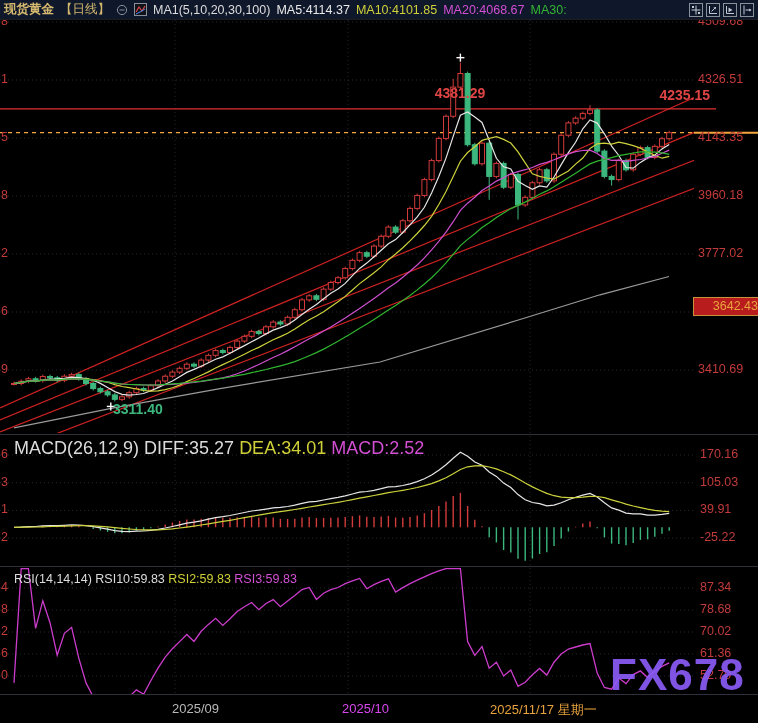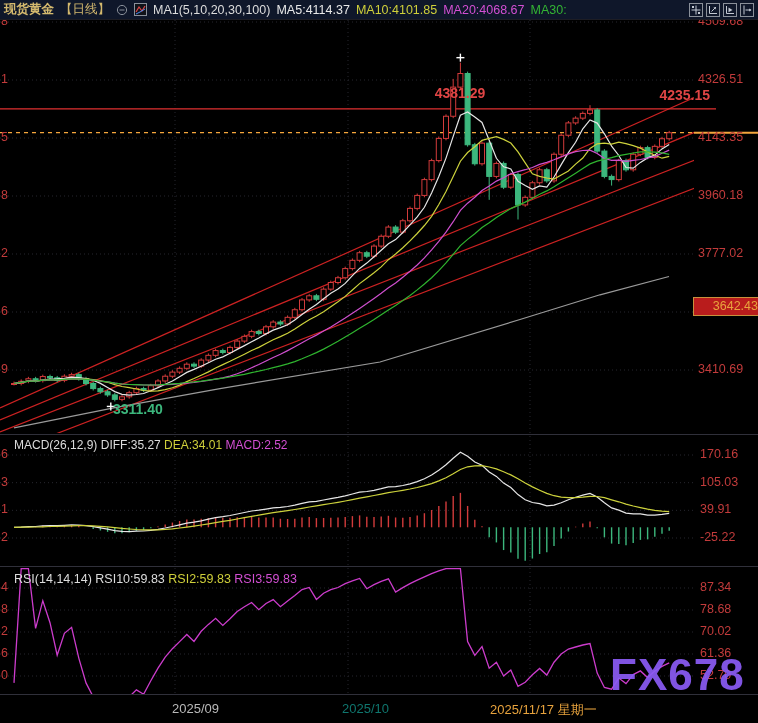--- a/index.html
+++ b/index.html
@@ -18,21 +18,21 @@
   #tb-icons{margin-left:auto;display:flex;gap:3px;align-items:center;}
   .axlbl{position:absolute;font-size:12.5px;color:#c23b3b;white-space:nowrap;z-index:5;}
   .tlabel{position:absolute;top:701px;font-size:13px;white-space:nowrap;z-index:6;}
   #alertbox{position:absolute;left:693px;top:297px;width:64px;height:17px;line-height:17px;
             background:#b91c1c;border:1px solid #c8913c;color:#e8a33d;font-size:12.5px;
             text-align:right;z-index:8;}
   .anno{position:absolute;font-weight:bold;font-size:14px;z-index:7;white-space:nowrap;}
   #anno-peak{left:405px;top:42px;width:110px;text-align:center;color:#e04545;margin-top:43px;}
   #anno-res{left:580px;top:87px;width:130px;text-align:right;color:#e04545;}
   #anno-low{left:113px;top:401px;color:#3cb77d;}
-  #hdr-macd{position:absolute;left:14px;top:438px;font-size:12px;z-index:6;}
+  #hdr-macd{position:absolute;left:14px;top:438px;font-size:18px;z-index:6;}
   #hdr-rsi{position:absolute;left:14px;top:572px;font-size:12.5px;z-index:6;}
   .w{color:#dcdcdc;} .y{color:#cfcf3a;} .m{color:#d34fd3;}
   #watermark{position:absolute;left:610px;top:650px;font-size:44px;font-weight:bold;
              color:#8b5cf6;letter-spacing:1px;opacity:.92;z-index:9;}
   svg{position:absolute;left:0;top:0;}
 </style>
 </head>
 <body>
 
 <div id="app">
@@ -481,17 +481,17 @@
     <span class="m">MACD:2.52</span>
   </div>
   <div id="hdr-rsi">
     <span class="w">RSI(14,14,14)</span>
     <span class="w">RSI10:59.83</span>
     <span class="y">RSI2:59.83</span>
     <span class="m">RSI3:59.83</span>
   </div>
 
   <div class="tlabel" style="left:172px;color:#b9b9b9">2025/09</div>
-  <div class="tlabel" style="left:342px;color:#0f766e">2025/10</div>
+  <div class="tlabel" style="left:342px;color:#d946ef">2025/10</div>
   <div class="tlabel" style="left:490px;color:#e8a33d">2025/11/17 星期一</div>
 
   <div id="watermark">FX678</div>
 </div>
 
 </body></html>

